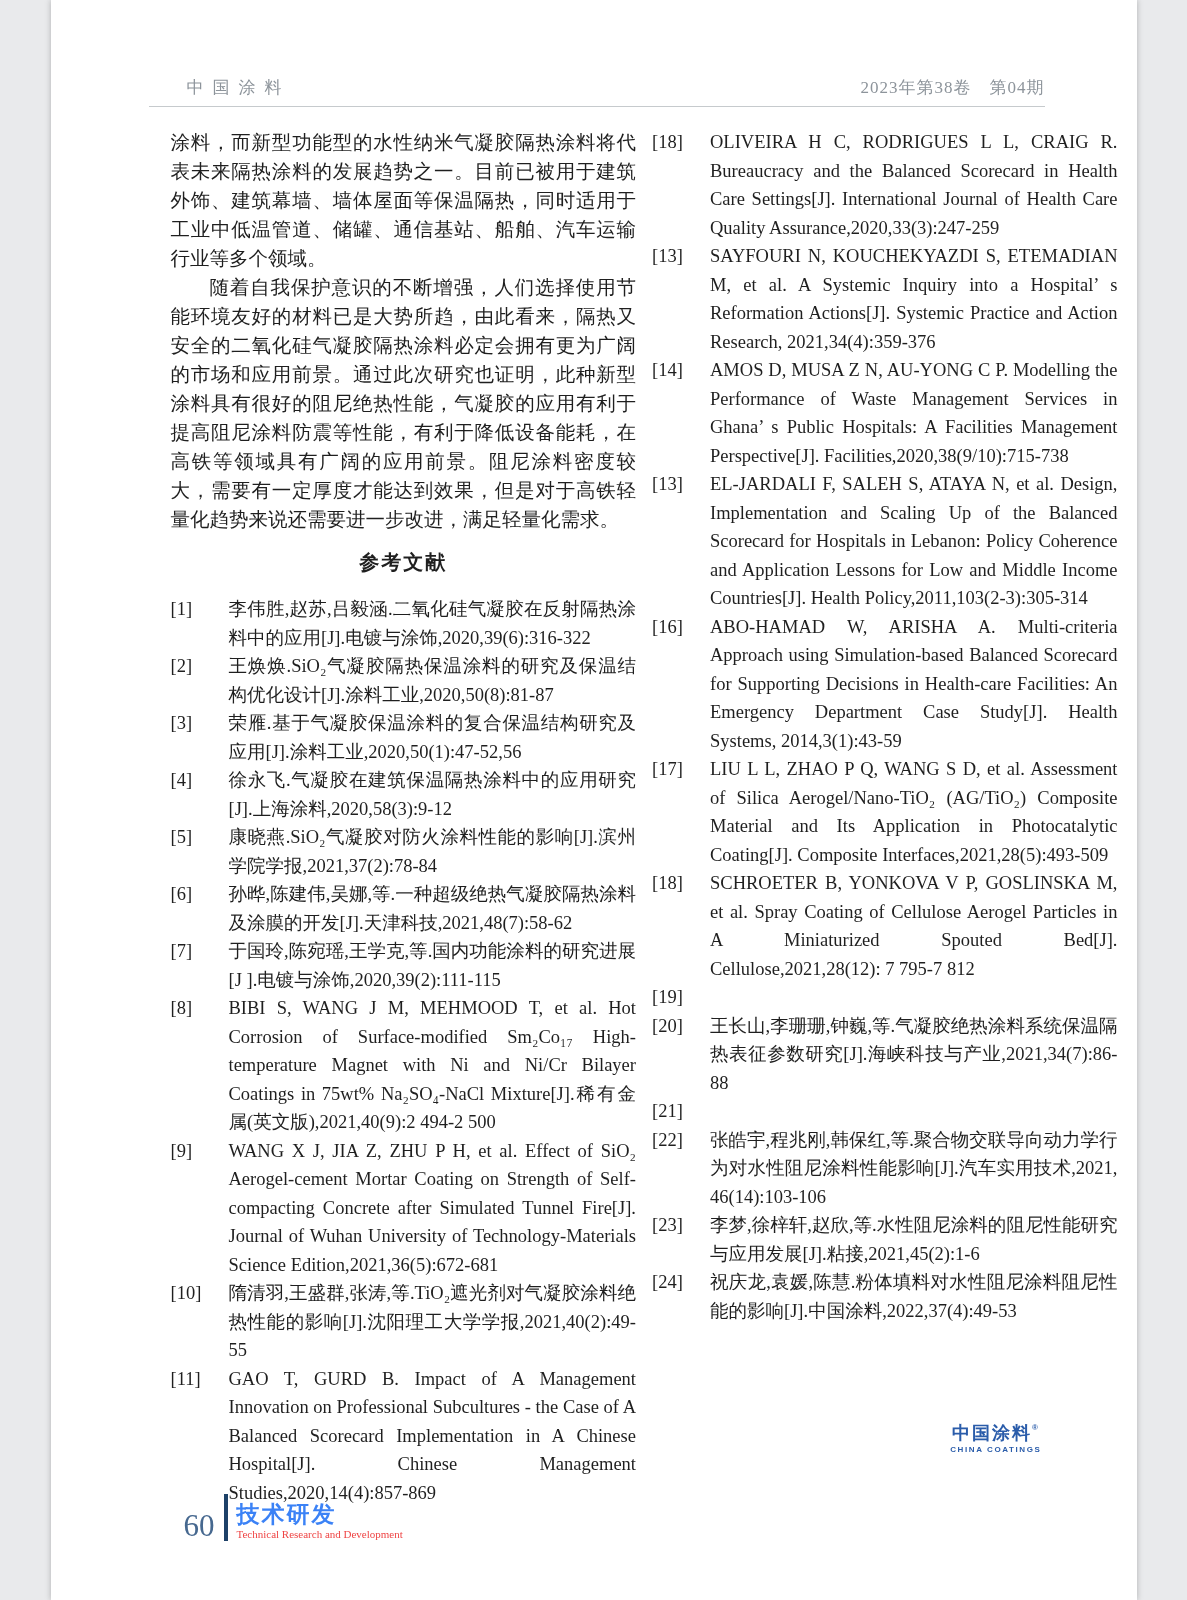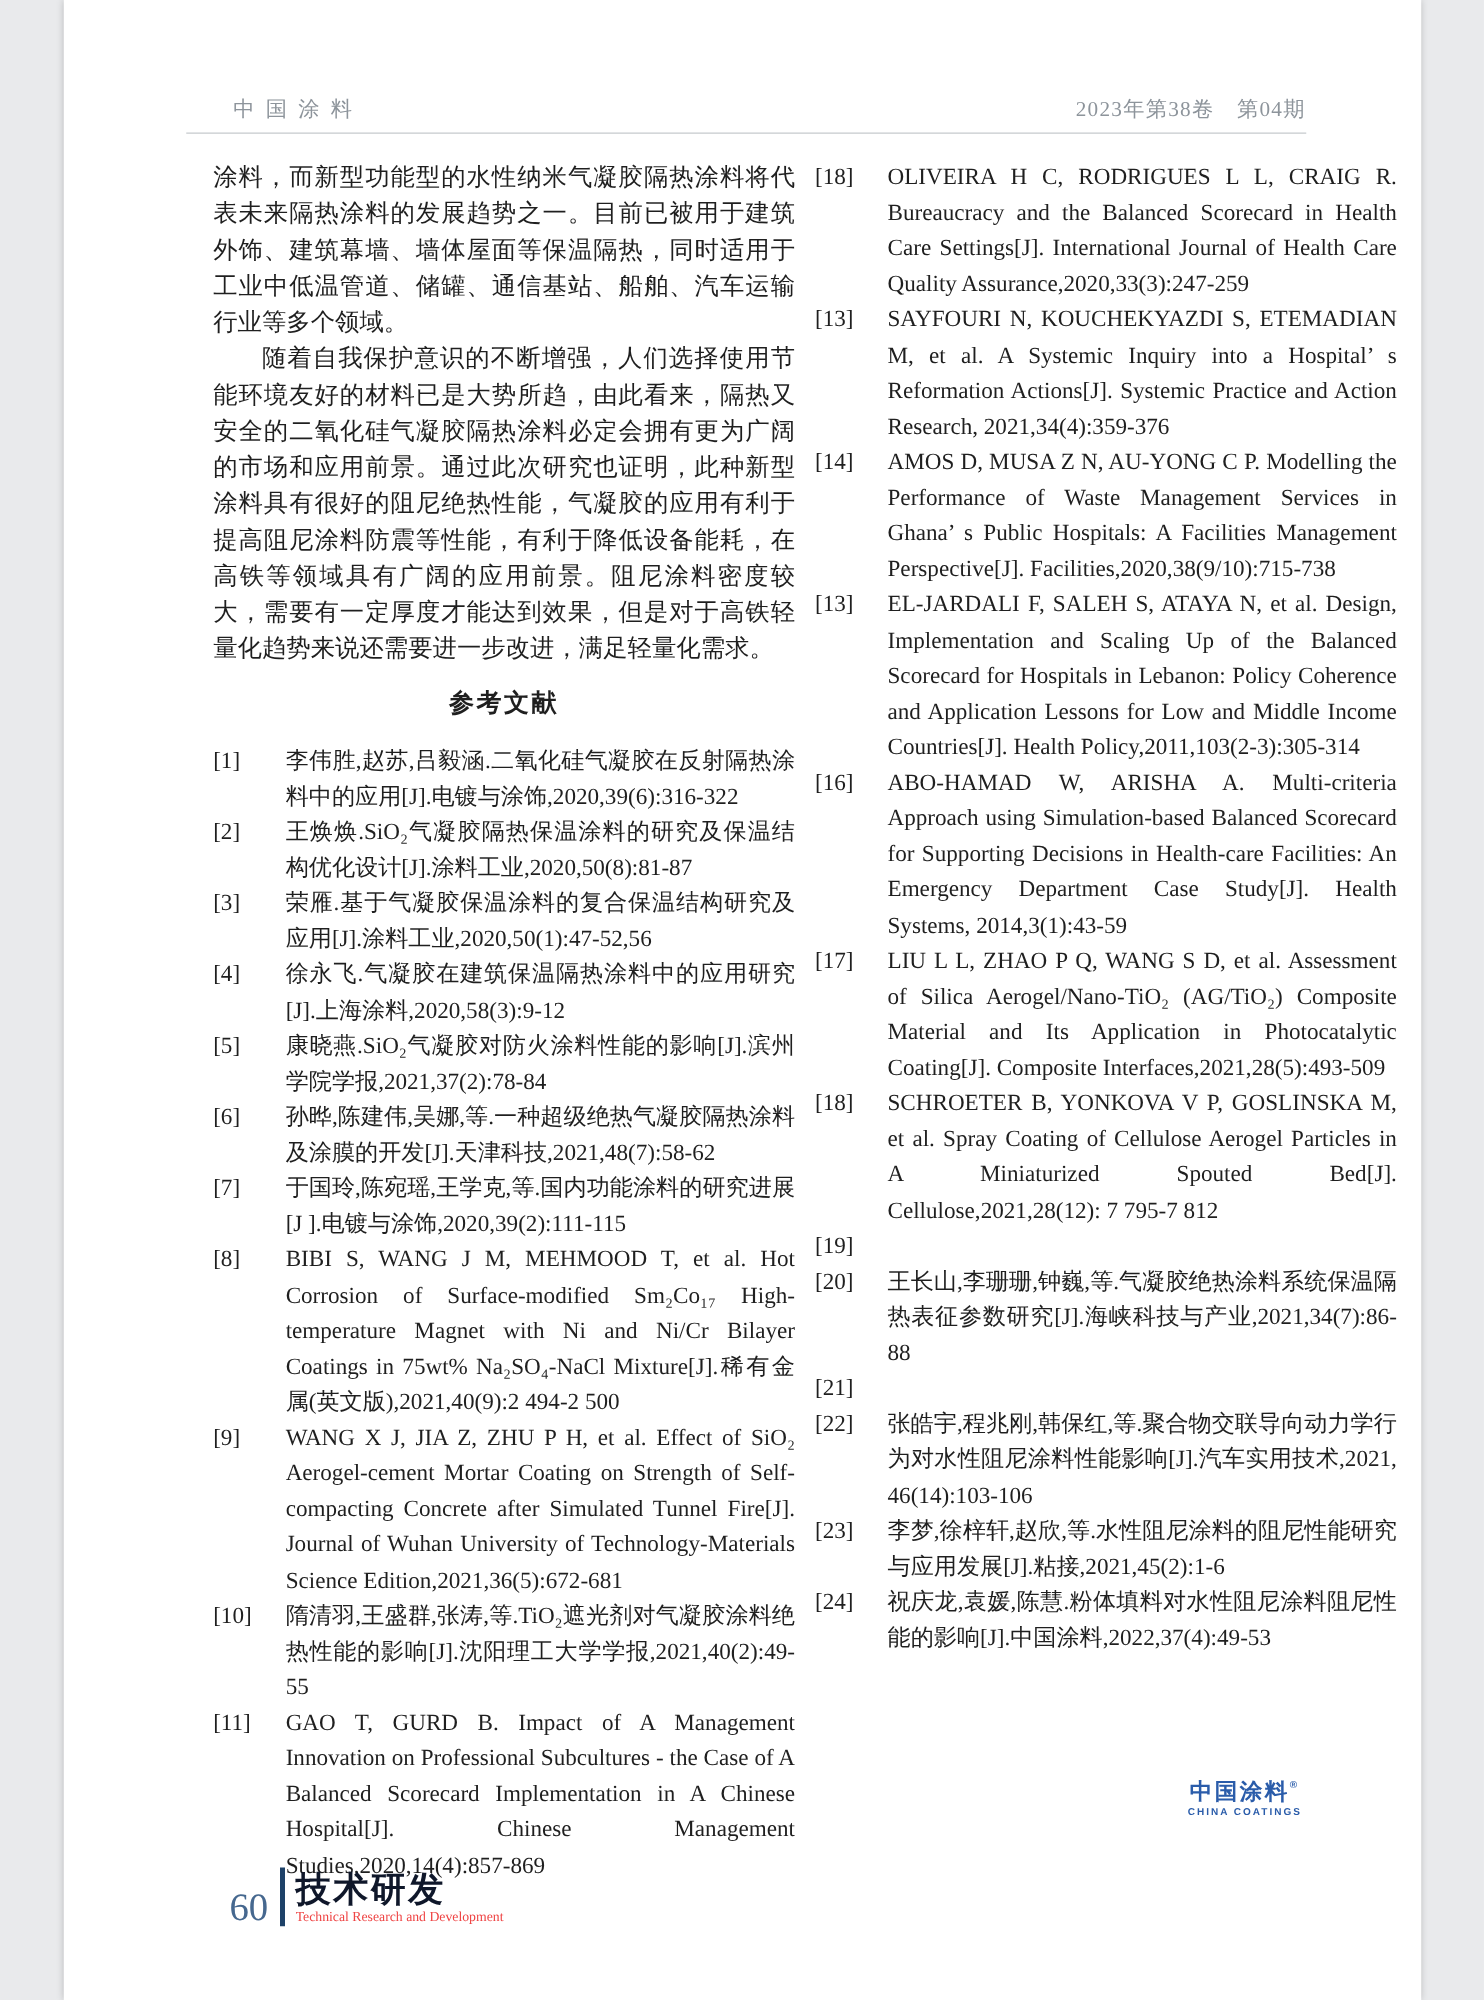--- a/index.html
+++ b/index.html
@@ -80,21 +80,21 @@
     font-size:31px;color:#46688f;
     margin-right:9px;line-height:1;
     padding-top:8px;
   }
   .footer-bar{
     width:4px;height:47px;background:#1d4168;
     margin-right:9px;
   }
   .footer-titles{display:flex;flex-direction:column;justify-content:center;}
   .section-cn{
-    font-size:28px;font-weight:bold;color:#0f172a;letter-spacing:2px;
+    font-size:23px;font-weight:bold;color:#3b82f6;letter-spacing:2px;
     font-family:"Liberation Sans","DejaVu Sans",sans-serif;
     line-height:1.15;
   }
   .section-en{
     font-size:11px;color:#ef4444;line-height:1.2;
   }
 </style>
 </head>
 <body>
 

